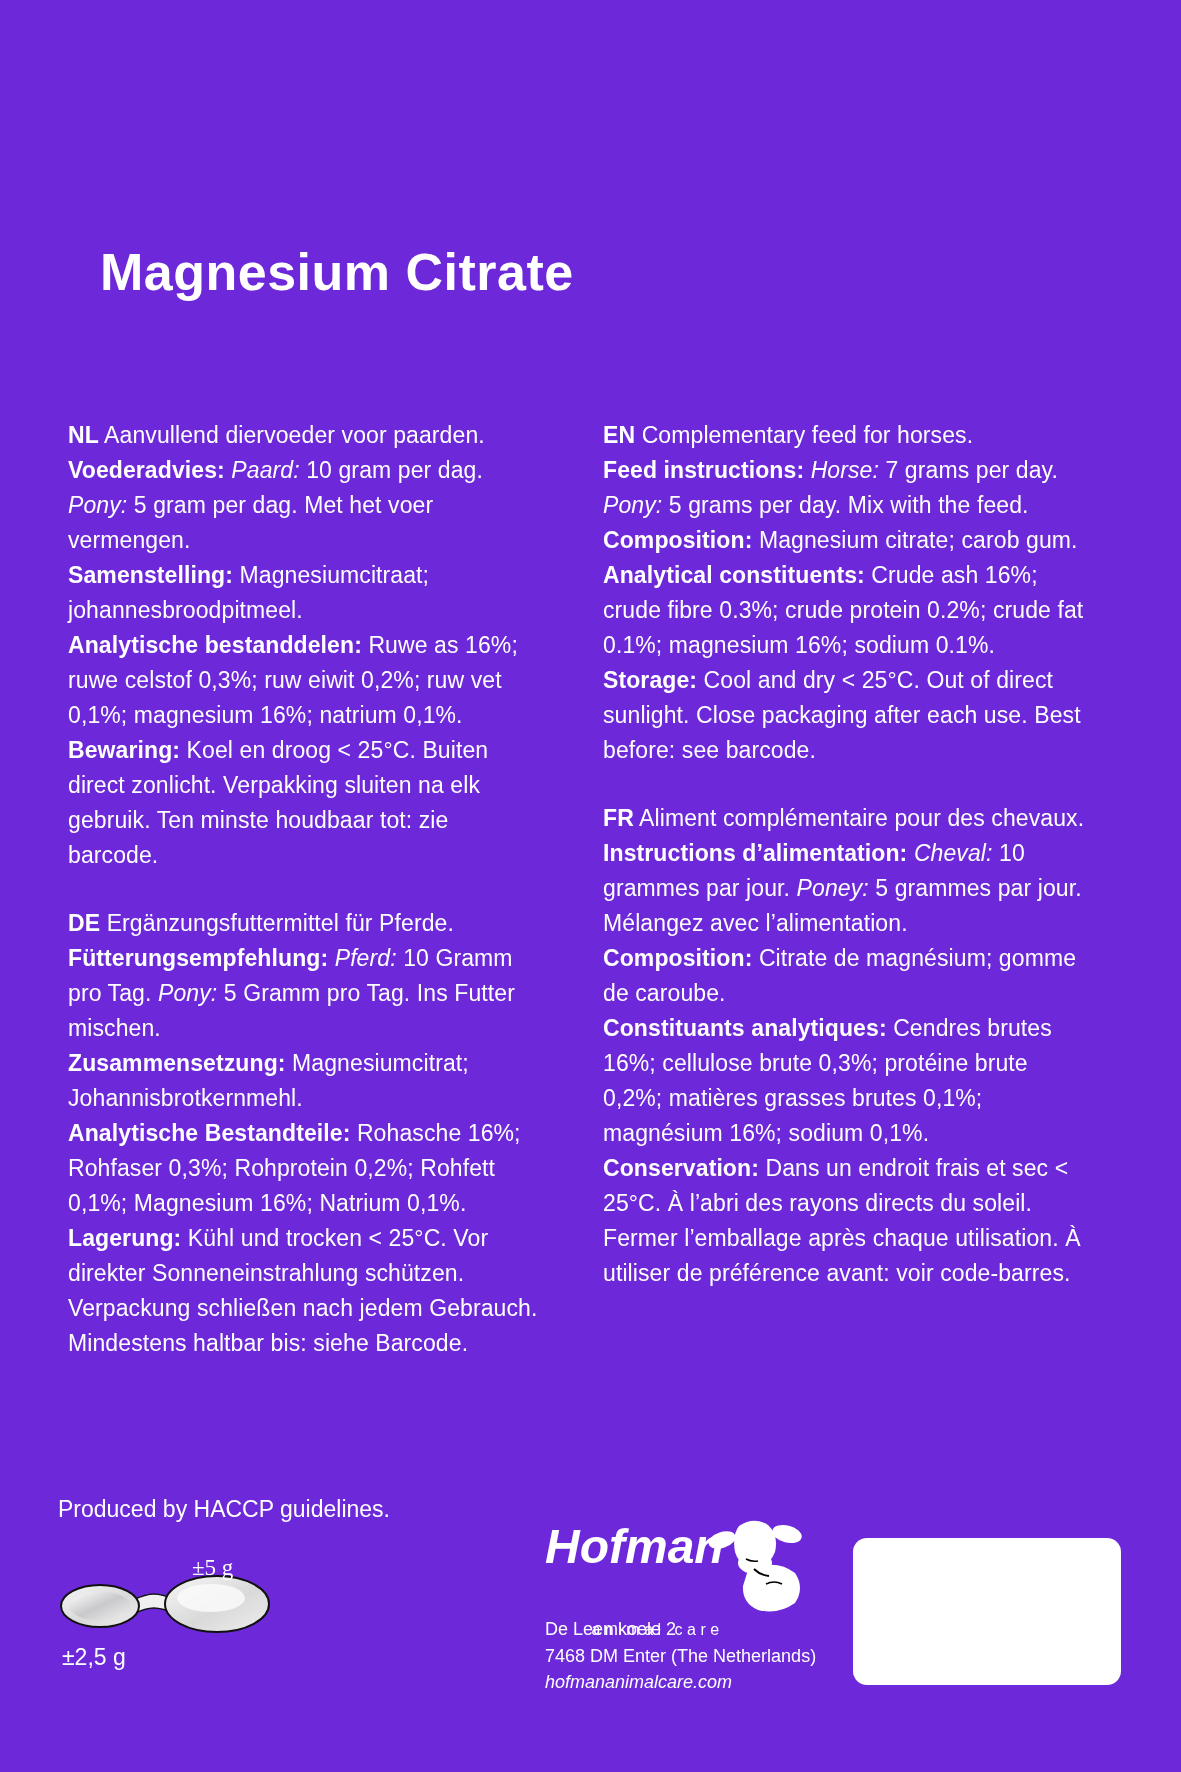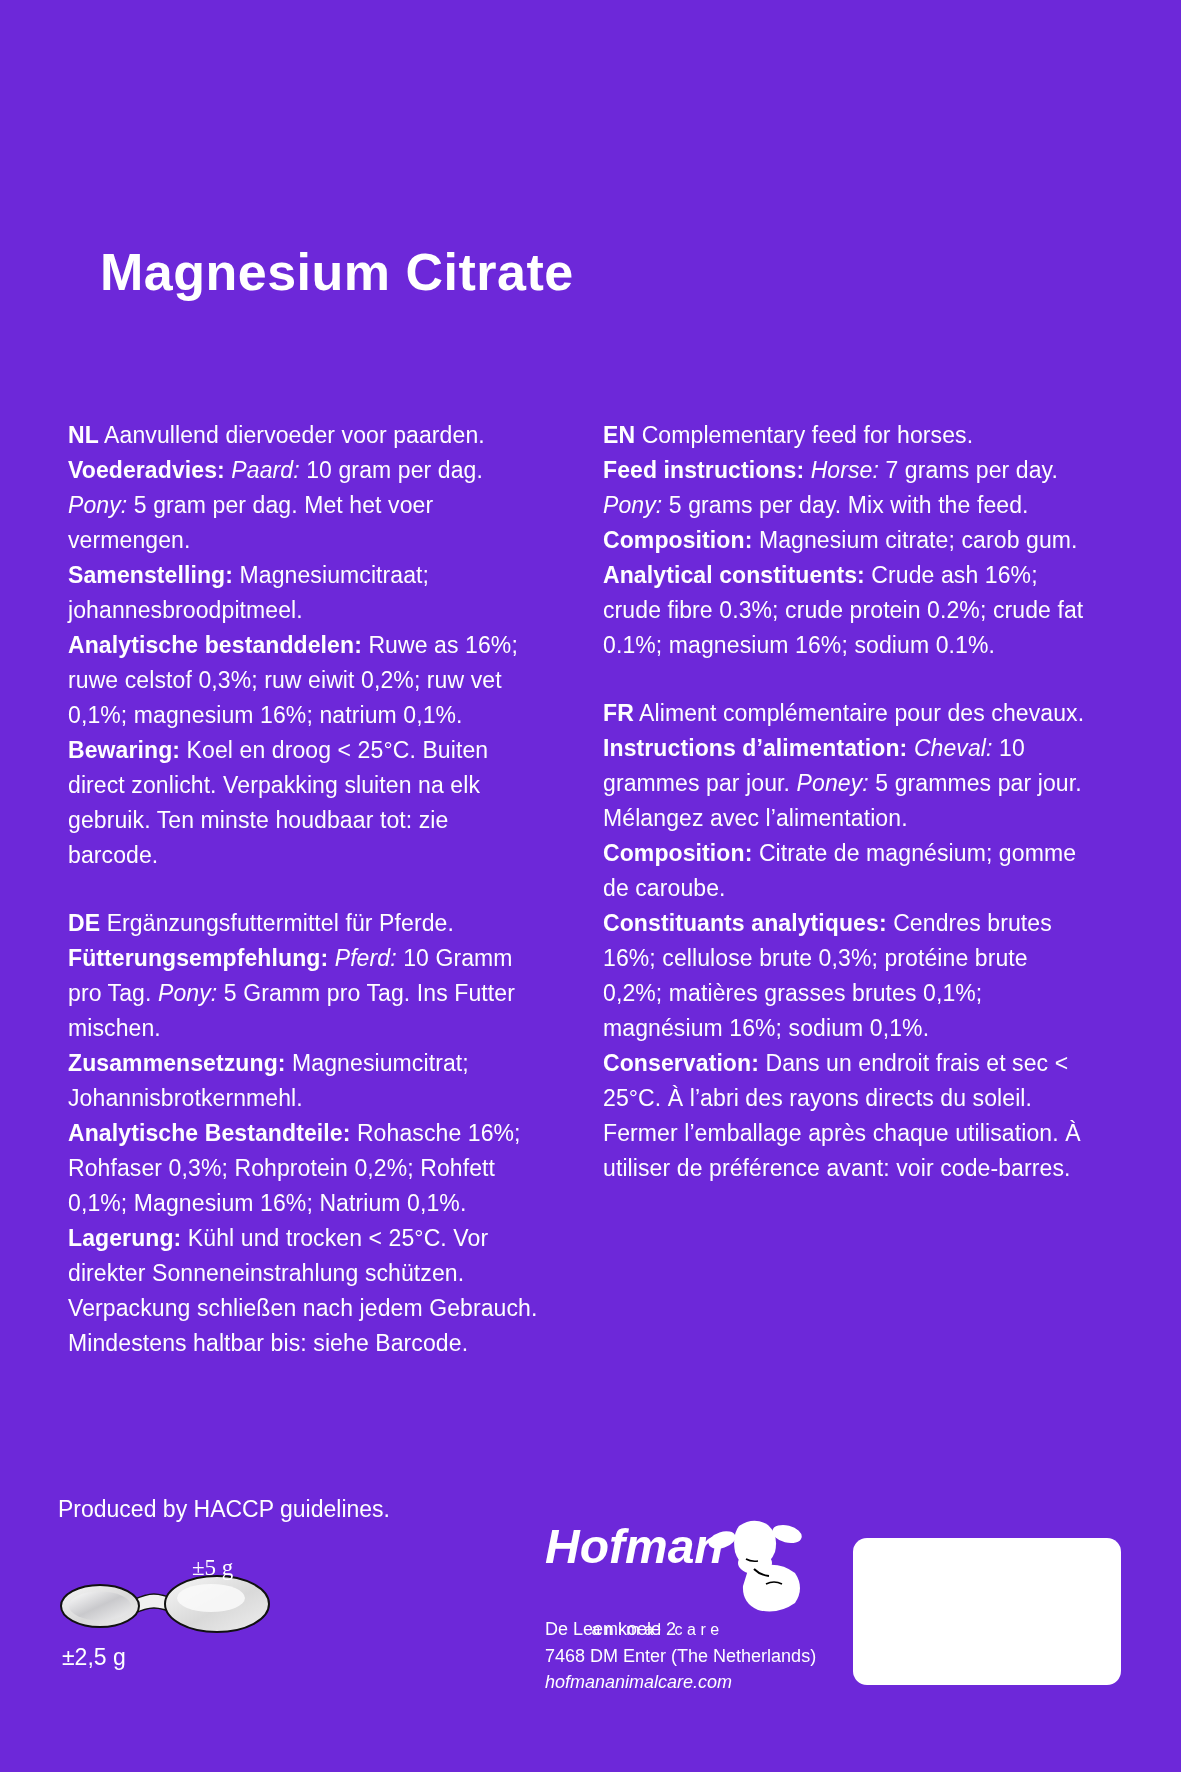--- a/index.html
+++ b/index.html
@@ -75,20 +75,21 @@
         <p class="para"><span class="b">Analytische Bestandteile:</span><span class="n"> Rohasche 16%; Rohfaser 0,3%; Rohprotein 0,2%; Rohfett 0,1%; Magnesium 16%; Natrium 0,1%.</span></p>
         <p class="para"><span class="b">Lagerung:</span><span class="n"> Kühl und trocken &lt; 25°C. Vor direkter Sonneneinstrahlung schützen. Verpackung schließen nach jedem Gebrauch. Mindestens haltbar bis: siehe Barcode.</span></p>
       </div>
     </div>
   <div class="col col-right">
       <div class="lang-block">
         <p class="para"><span class="b">EN</span><span class="n"> Complementary feed for horses.</span></p>
         <p class="para"><span class="b">Feed instructions:</span><span class="n"> </span><span class="i">Horse:</span><span class="n"> 7 grams per day. </span><span class="i">Pony:</span><span class="n"> 5 grams per day. Mix with the feed.</span></p>
         <p class="para"><span class="b">Composition:</span><span class="n"> Magnesium citrate; carob gum.</span></p>
         <p class="para"><span class="b">Analytical constituents:</span><span class="n"> Crude ash 16%; crude fibre 0.3%; crude protein 0.2%; crude fat 0.1%; magnesium 16%; sodium 0.1%.</span></p>
+        <p class="para"><span class="b">Storage:</span><span class="n"> Cool and dry &lt; 25°C. Out of direct sunlight. Close packaging after each use. Best before: see barcode.</span></p>
       </div>
       <div class="lang-block">
         <p class="para"><span class="b">FR</span><span class="n"> Aliment complémentaire pour des chevaux.</span></p>
         <p class="para"><span class="b">Instructions d’alimentation:</span><span class="n"> </span><span class="i">Cheval:</span><span class="n"> 10 grammes par jour. </span><span class="i">Poney:</span><span class="n"> 5 grammes par jour. Mélangez avec l’alimentation.</span></p>
         <p class="para"><span class="b">Composition:</span><span class="n"> Citrate de magnésium; gomme de caroube.</span></p>
         <p class="para"><span class="b">Constituants analytiques:</span><span class="n"> Cendres brutes 16%; cellulose brute 0,3%; protéine brute 0,2%; matières grasses brutes 0,1%; magnésium 16%; sodium 0,1%.</span></p>
         <p class="para"><span class="b">Conservation:</span><span class="n"> Dans un endroit frais et sec &lt; 25°C. À l’abri des rayons directs du soleil. Fermer l’emballage après chaque utilisation. À utiliser de préférence avant: voir code-barres.</span></p>
       </div>
     </div>
 

